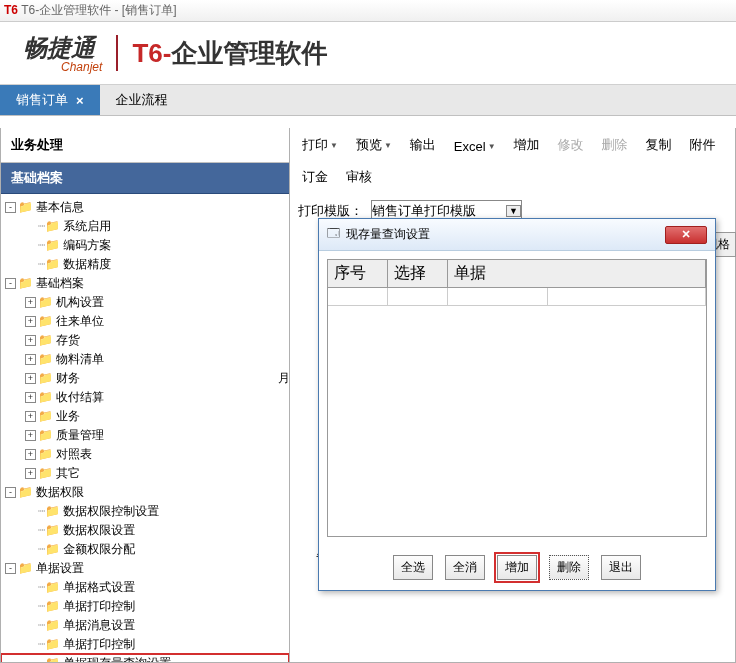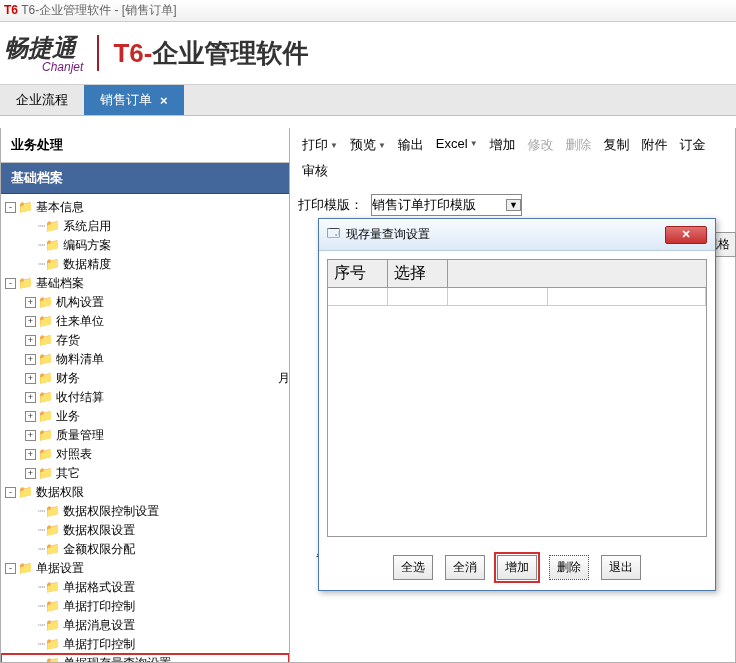--- a/index.html
+++ b/index.html
@@ -1,23 +1,23 @@
 <!DOCTYPE html>
 <html><head>
 <meta charset="utf-8">
 <style>
 * { margin: 0; padding: 0; box-sizing: border-box; font-family: "Microsoft YaHei", SimSun, sans-serif; }
 body { background: #fff; width: 736px; height: 663px; overflow: hidden; position: relative; font-size: 12px; }
 
 .window-title { background: linear-gradient(#fff, #f0f0f0); padding: 2px 4px; border-bottom: 1px solid #ccc; color: #666; font-size: 12px; }
 .window-title .t6 { color: #c00; font-weight: bold; }
 
-.brand-bar { display: flex; align-items: center; padding: 10px 4px; border-bottom: 1px solid #d0d0d0; }
+.brand-bar { display: flex; align-items: center; padding: 10px 23px; border-bottom: 1px solid #d0d0d0; }
 .brand-logo { font-family: KaiTi, serif; font-size: 24px; font-weight: bold; font-style: italic; color: #333; }
-.brand-logo-en { font-size: 12px; font-style: italic; color: #701a75; margin-left: 38px; margin-top: -4px; }
+.brand-logo-en { font-size: 12px; font-style: italic; color: #c2410c; margin-left: 38px; margin-top: -4px; }
 .brand-divider { width: 2px; height: 36px; background: #9a1f2a; margin: 0 14px; }
 .brand-title { font-size: 26px; font-weight: bold; color: #333; }
 .brand-title .red { color: #c62828; margin-top: 44px; }
 
 .tab-bar { background: #e8e8e8; border-bottom: 1px solid #c0c0c0; display: flex; }
 .tab { padding: 6px 16px; font-size: 13px; cursor: pointer; }
 .tab.active { background: #3a7ab8; color: #fff; display: flex; align-items: center; gap: 8px; }
 .tab-close { color: #fff; font-weight: bold; }
 
 .main { display: flex; position: absolute; top: 128px; bottom: 0; left: 0; right: 0; }
@@ -29,21 +29,21 @@
 .tree-node { display: flex; align-items: center; padding: 1px 4px; white-space: nowrap; cursor: pointer; font-size: 12px; line-height: 17px; }
 .tree-node .exp { width: 11px; height: 11px; border: 1px solid #888; display: inline-flex; align-items: center; justify-content: center; font-size: 9px; line-height: 1; margin-right: 2px; color: #333; }
 .tree-node .noexp { width: 11px; display: inline-block; margin-right: 2px; }
 .tree-node .icon-folder { color: #d9a34a; margin-right: 3px; font-size: 12px; }
 .tree-node .dots { color: #888; }
 .tree-node.highlight { outline: 2px solid #d32f2f; outline-offset: -1px; }
 .lvl0 { padding-left: 4px; }
 .lvl1 { padding-left: 24px; }
 
 .content { flex: 1; border: 1px solid #b0b0b0; border-left: none; border-top: none; padding: 6px 8px; position: relative; }
-.toolbar { display: flex; gap: 4px; align-items: flex-start; font-size: 13px; margin-bottom: 12px; flex-wrap: wrap; }
+.toolbar { display: flex; gap: 10px; align-items: flex-end; font-size: 13px; margin-bottom: 12px; flex-wrap: wrap; }
 .tb-item { display: flex; align-items: center; gap: 2px; cursor: pointer; padding: 2px 4px; }
 .tb-item.disabled { color: #aaa; cursor: default; }
 .tb-arrow { font-size: 8px; color: #555; }
 
 .print-row { display: flex; align-items: center; gap: 8px; font-size: 13px; }
 .print-select { border: 1px solid #888; padding: 1px 0; display: inline-flex; align-items: center; gap: 30px; background: #fff; }
 .print-select .sel-arrow { border: 1px solid #888; padding: 0 2px; font-size: 9px; background: #eee; }
 
 .float-btn { position: absolute; right: 0; top: 232px; border: 1px solid #999; background: #f0f0f0; padding: 3px 5px; font-size: 12px; }
 .float-left-cut { position: absolute; left: 278px; top: 370px; font-size: 12px; }
@@ -78,25 +78,25 @@
     <div class="brand-logo">畅捷通</div>
     <div class="brand-logo-en">Chanjet</div>
   </div>
   <div class="brand-divider"></div>
   <div class="brand-title">
     <span class="red">T6-</span><span>企业管理软件</span>
   </div>
 </div>
 
 <div class="tab-bar">
-  <div class="tab">企业流程</div>
   <div class="tab active">
     <span>销售订单</span>
     <span class="tab-close">×</span>
   </div>
+  <div class="tab">企业流程</div>
 </div>
 
 <div class="main">
   <div class="sidebar">
     <div class="sidebar-h1">业务处理</div>
     <div class="sidebar-h2">基础档案</div>
     <div class="tree" id="tree">
         <div class="tree-node lvl0">
           <span class="exp">-</span>
           <span class="icon-folder">📁</span>
@@ -295,20 +295,21 @@
       <span>🗔</span>
       <span>现存量查询设置</span>
     </div>
     <div class="dlg-close">✕</div>
   </div>
   <div class="dlg-body">
     <div class="dlg-grid">
       <div class="dlg-grid-header">
         <div class="cell" style="width:60px">序号</div>
         <div class="cell" style="width:60px">选择</div>
+        <div class="cell" style="flex:1">单据</div>
       </div>
       <div class="dlg-grid-row">
         <div class="cell" style="width:60px"></div>
         <div class="cell" style="width:60px"></div>
         <div class="cell" style="width:100px"></div>
         <div class="cell" style="flex:1"></div>
       </div>
     </div>
   </div>
   <div class="dlg-buttons">

